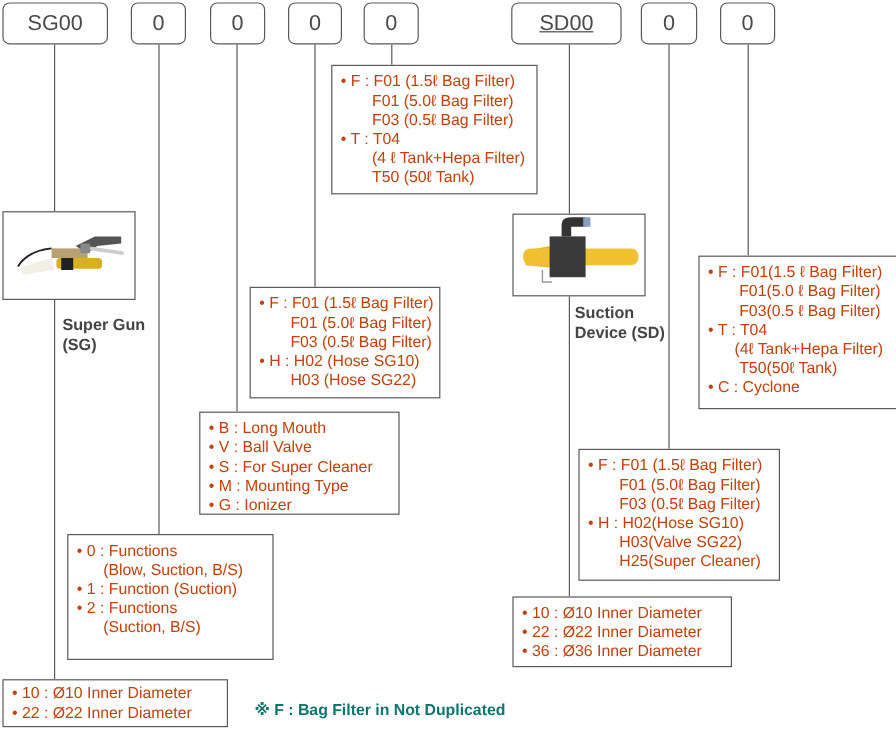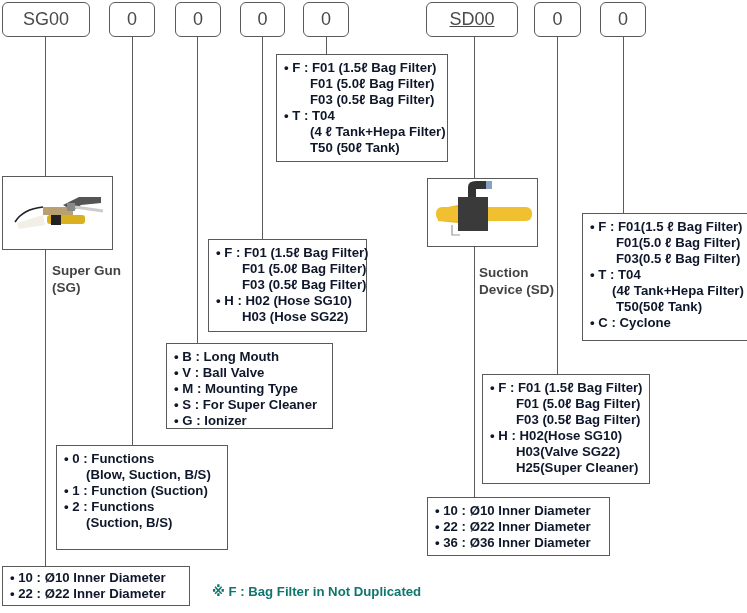--- a/index.html
+++ b/index.html
@@ -3,21 +3,21 @@
 <meta charset="utf-8">
 <style>
   html, body { margin:0; padding:0; background:#ffffff; }
   body { width:747px; height:613px; position:relative; overflow:hidden;
          font-family:"Liberation Sans", "DejaVu Sans", sans-serif; color:#3d3d3d; }
   .code-box { position:absolute; top:2px; height:35px; border:1.5px solid #5a5a5a; border-radius:6px;
               box-sizing:border-box; display:flex; align-items:center; justify-content:center;
               font-size:18px; color:#4a4a4a; background:#fff; }
   .vline { position:absolute; width:0; border-left:1.5px solid #5a5a5a; }
   .opt-box { position:absolute; border:1.5px solid #5a5a5a; box-sizing:border-box; background:#fff;
-             font-size:13.2px; line-height:16px; padding:5px 16px 4px 7px; white-space:nowrap; font-weight:bold; color:#0f172a; }
+             font-size:13.2px; line-height:16px; padding:5px 16px 4px 7px; white-space:nowrap; font-weight:normal; color:#c2410c; }
   .opt-box .ln { display:block; }
   .opt-box .ind { padding-left:26px; }
   .opt-box .ind2 { padding-left:22px; }
   .img-box { position:absolute; border:1.5px solid #5a5a5a; box-sizing:border-box; background:#fff; }
   .caption { position:absolute; font-size:13.5px; line-height:17px; font-weight:bold; color:#444; }
   .note { position:absolute; font-size:13.2px; font-weight:bold; color:#0f766e; }
 </style>
 </head>
 <body>
 
@@ -69,22 +69,22 @@
   <span class="ln">• F : F01 (1.5ℓ Bag Filter)</span>
   <span class="ln ind">F01 (5.0ℓ Bag Filter)</span>
   <span class="ln ind">F03 (0.5ℓ Bag Filter)</span>
   <span class="ln">• H : H02 (Hose SG10)</span>
   <span class="ln ind">H03 (Hose SG22)</span>
 </div>
 
 <div class="opt-box" style="left:166px;top:343px;width:167px;height:86px;">
   <span class="ln">• B : Long Mouth</span>
   <span class="ln">• V : Ball Valve</span>
+  <span class="ln">• S : For Super Cleaner</span>
   <span class="ln">• M : Mounting Type</span>
-  <span class="ln">• S : For Super Cleaner</span>
   <span class="ln">• G : Ionizer</span>
 </div>
 
 <div class="opt-box" style="left:56px;top:445px;width:172px;height:105px;">
   <span class="ln">• 0 : Functions</span>
   <span class="ln ind2">(Blow, Suction, B/S)</span>
   <span class="ln">• 1 : Function (Suction)</span>
   <span class="ln">• 2 : Functions</span>
   <span class="ln ind2">(Suction, B/S)</span>
 </div>
@@ -99,21 +99,21 @@
 <div class="img-box" style="left:427px;top:178px;width:111px;height:69px;">
   <svg width="108" height="66" viewBox="0 0 108 66">
     <path d="M10 30 L30 26 L30 44 L10 42 Z" fill="#e8b820"></path>
     <rect x="8" y="28" width="96" height="14" rx="6" fill="#f0c030"></rect>
     <rect x="30" y="18" width="30" height="34" fill="#3a3a3a"></rect>
     <path d="M40 18 L40 8 Q40 2 48 2 L60 2 L60 10 L48 10 L48 18 Z" fill="#333"></path>
     <rect x="58" y="2" width="6" height="8" fill="#8aa0c0"></rect>
     <path d="M24 46 L24 56 L32 56" stroke="#999" stroke-width="1.2" fill="none"></path>
   </svg>
 </div>
-<div class="caption" style="left:479px;top:264px;">
+<div class="caption" style="left:479px;top:252px;">
   <span style="display:block">Suction</span>
   <span style="display:block">Device (SD)</span>
 </div>
 
 <div class="opt-box" style="left:566px;top:213px;width:208px;height:128px;margin-left:16px;">
   <span class="ln">• F : F01(1.5 ℓ Bag Filter)</span>
   <span class="ln ind">F01(5.0 ℓ Bag Filter)</span>
   <span class="ln ind">F03(0.5 ℓ Bag Filter)</span>
   <span class="ln">• T : T04</span>
   <span class="ln ind2">(4ℓ Tank+Hepa Filter)</span>

